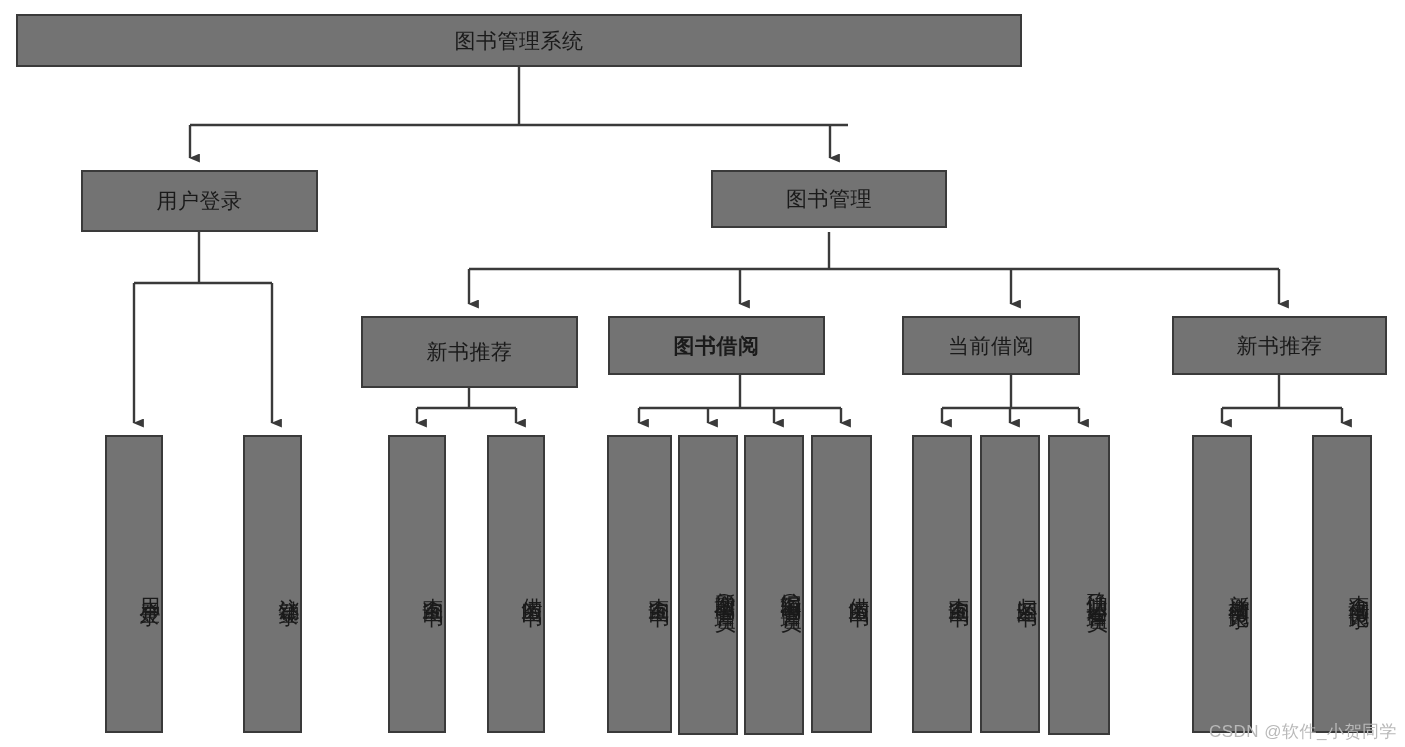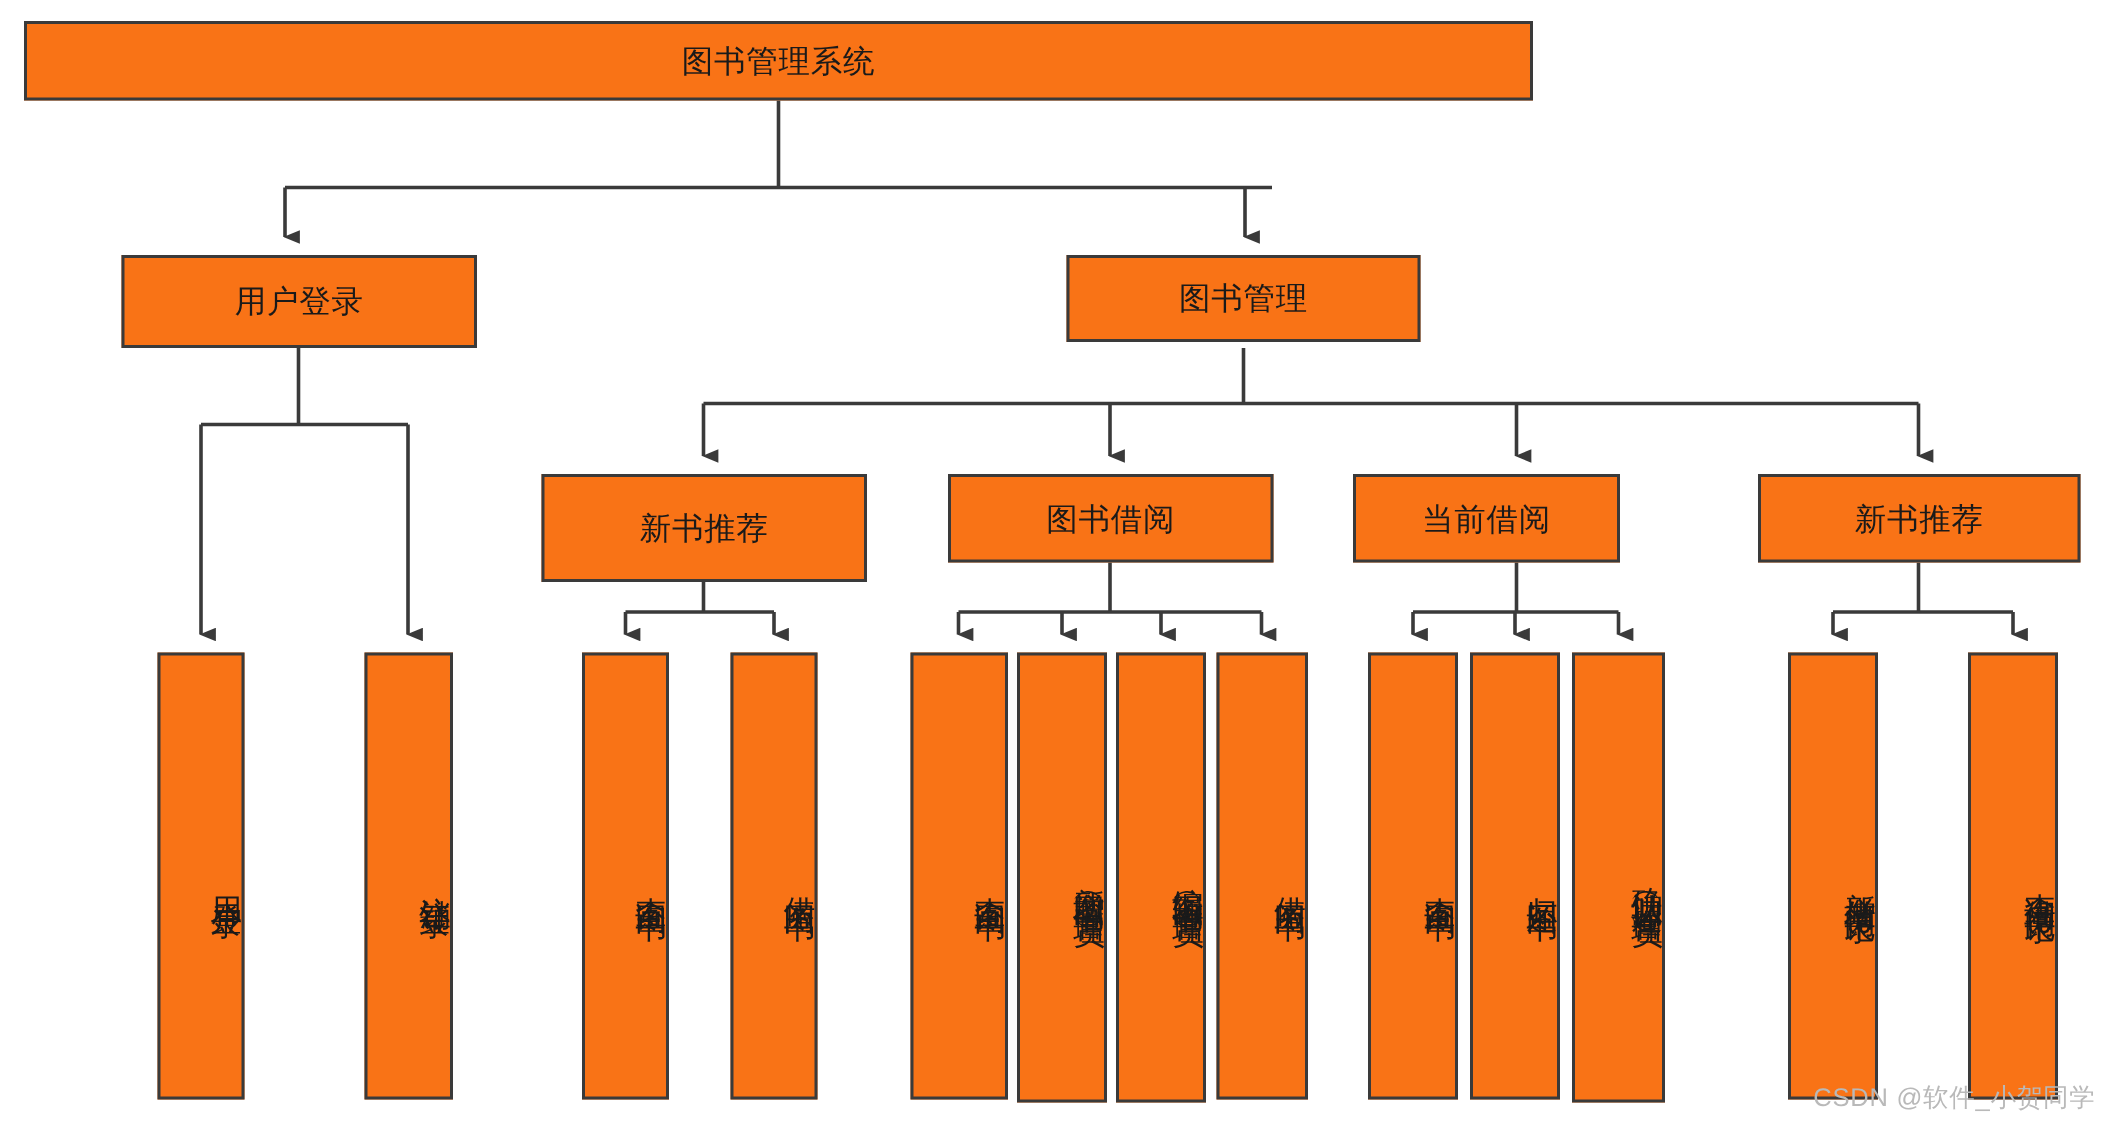--- a/index.html
+++ b/index.html
@@ -22,21 +22,21 @@
     left: 0;
     top: 0;
     width: 1405px;
     height: 747px;
     pointer-events: none;
   }
   .node {
     position: absolute;
     box-sizing: border-box;
     border: 2px solid #3a3a3a;
-    background: #f97316;
+    background: #737373;
     display: flex;
     align-items: center;
     justify-content: center;
     color: #1a1a1a;
     text-align: center;
   }
   .node.h {
     font-size: 21px;
     letter-spacing: 0.5px;
   }
@@ -127,21 +127,21 @@
   <div class="node h" style="left: 81px; top: 170px; width: 237px; height: 62px;">
     <span>用户登录</span>
   </div>
   <div class="node h" style="left: 711px; top: 170px; width: 236px; height: 58px; font-family: Liberation Mono, monospace;">
     <span>图书管理</span>
   </div>
 
   <div class="node h" style="left: 361px; top: 316px; width: 217px; height: 72px;">
     <span>新书推荐</span>
   </div>
-  <div class="node h" style="left: 632px; top: 316px; width: 217px; height: 59px;">
+  <div class="node h" style="left: 608px; top: 316px; width: 217px; height: 59px; font-weight: bold;">
     <span>图书借阅</span>
   </div>
   <div class="node h" style="left: 902px; top: 316px; width: 178px; height: 59px; align-items: center;">
     <span>当前借阅</span>
   </div>
   <div class="node h" style="left: 1172px; top: 316px; width: 215px; height: 59px;">
     <span>新书推荐</span>
   </div>
 
   <div class="node v" style="left: 105px; top: 435px; width: 58px; height: 298px;">

